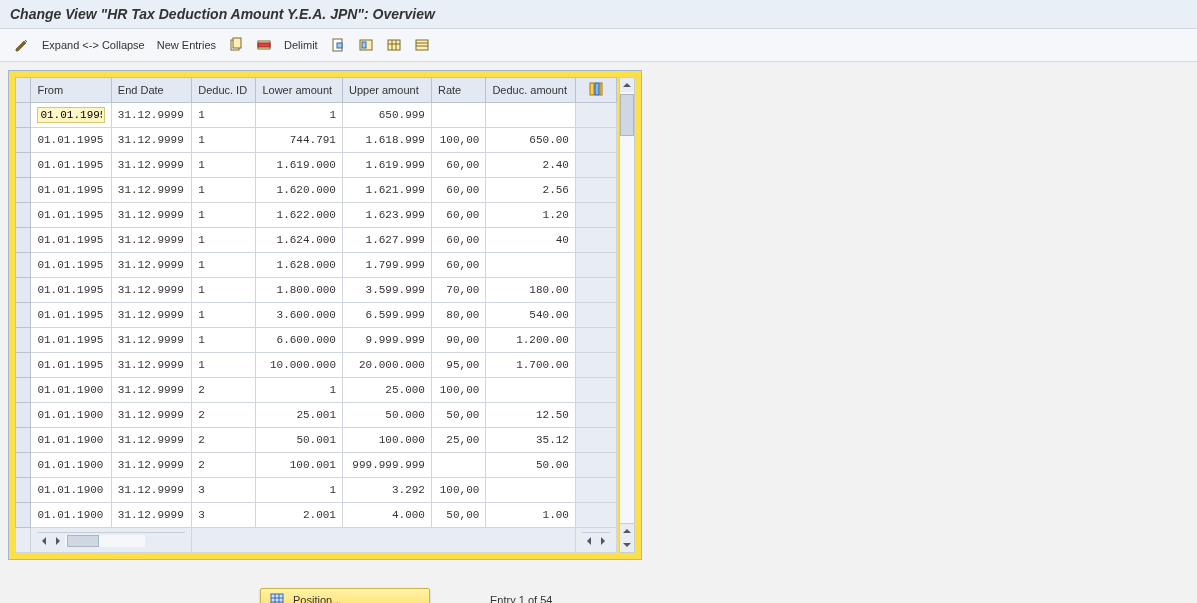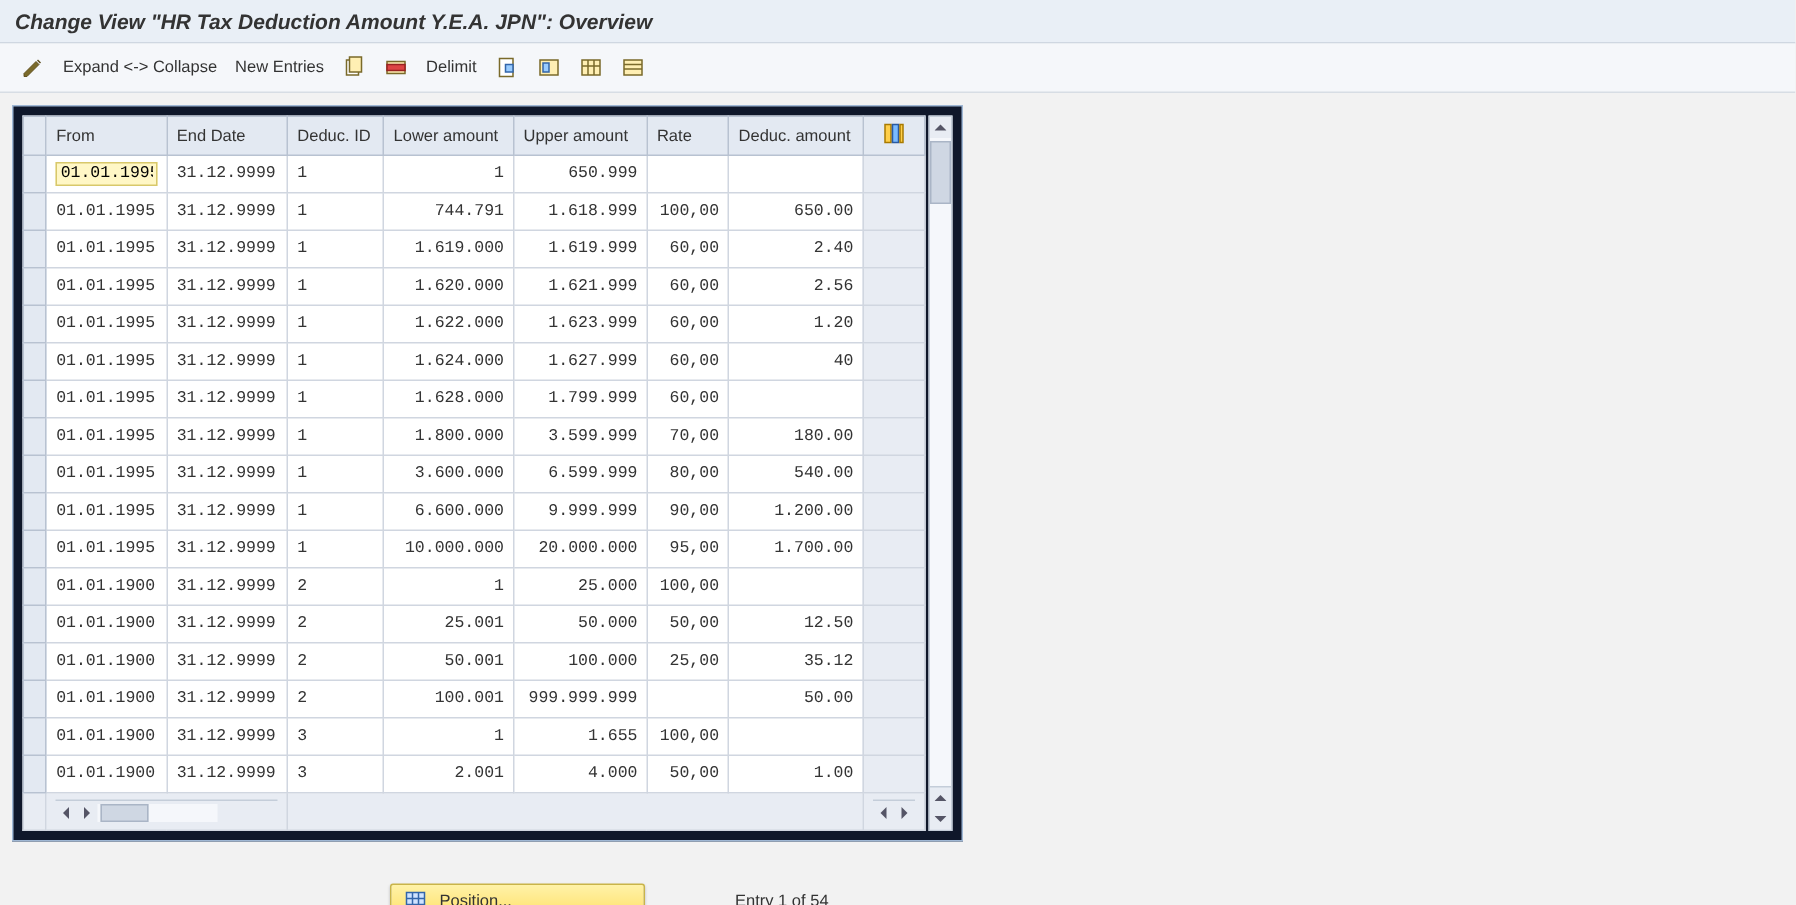--- a/index.html
+++ b/index.html
@@ -3,21 +3,21 @@
 <meta charset="utf-8">
 <style>
   html,body{margin:0;padding:0;font-family:Arial,Helvetica,sans-serif;font-size:11px;background:#f2f2f2;color:#333;overflow:hidden}
   .wrap{width:1197px}
   .title-bar{background:#e9eff6;padding:6px 10px;border-bottom:1px solid #cfd7e1}
   .title-bar h1{margin:0;font-size:14px;font-style:italic;font-weight:bold;color:#333}
   .tool-bar{background:#f5f7fa;padding:6px 10px;border-bottom:1px solid #d7dde4;display:flex;align-items:center;gap:4px}
   .tool-btn{display:inline-flex;align-items:center;gap:4px;cursor:pointer;padding:2px 4px;border-radius:3px}
   .tool-btn .ic{width:16px;height:16px;display:inline-flex;align-items:center;justify-content:center}
   .ic svg{width:16px;height:16px}
-  .panel{background:#0f172a;border:1px solid #9fb7d4;margin:8px;padding:6px;width:620px}
+  .panel{background:#fde047;border:1px solid #9fb7d4;margin:8px;padding:6px;width:620px}
   table.grid{border-collapse:collapse;font-family:"Courier New",monospace;font-size:11px;background:#fff}
   table.grid th{background:#e3e9f2;border:1px solid #b8c2d1;padding:3px 6px;text-align:left;font-family:Arial,Helvetica,sans-serif;font-weight:normal;color:#333;white-space:nowrap;height:18px}
   table.grid td{border:1px solid #d0d6e0;padding:3px 6px;white-space:nowrap;height:18px}
   table.grid td.rsel{background:#e3e9f2;border:1px solid #b8c2d1;width:14px}
   td.num{text-align:right}
   td.sel input{background:#fff7c6;border:1px solid #d8c86b;font-family:inherit;font-size:inherit;width:100%;padding:1px 2px;box-sizing:border-box}
   .vscroll{display:flex;flex-direction:column;width:16px;background:#e8ecf3;border:1px solid #c4cdd9;margin-left:2px}
   .sbtn{height:14px;display:flex;align-items:center;justify-content:center;cursor:pointer;background:#e8ecf3}
   .strack{flex:1;background:#f5f7fb;position:relative}
   .sthumb{position:absolute;left:0;right:0;background:#cfd7e3;border:1px solid #aab5c6}
@@ -303,21 +303,21 @@
               <td class="num"></td>
               <td class="num">50.00</td>
               <td style="background: rgb(232, 236, 243);"></td>
             </tr>
             <tr>
               <td class="rsel"></td>
               <td>01.01.1900</td>
               <td>31.12.9999</td>
               <td>3</td>
               <td class="num">1</td>
-              <td class="num">1.655</td>
+              <td class="num">3.292</td>
               <td class="num">100,00</td>
               <td class="num"></td>
               <td style="background: rgb(232, 236, 243);"></td>
             </tr>
             <tr>
               <td class="rsel"></td>
               <td>01.01.1900</td>
               <td>31.12.9999</td>
               <td>3</td>
               <td class="num">2.001</td>

